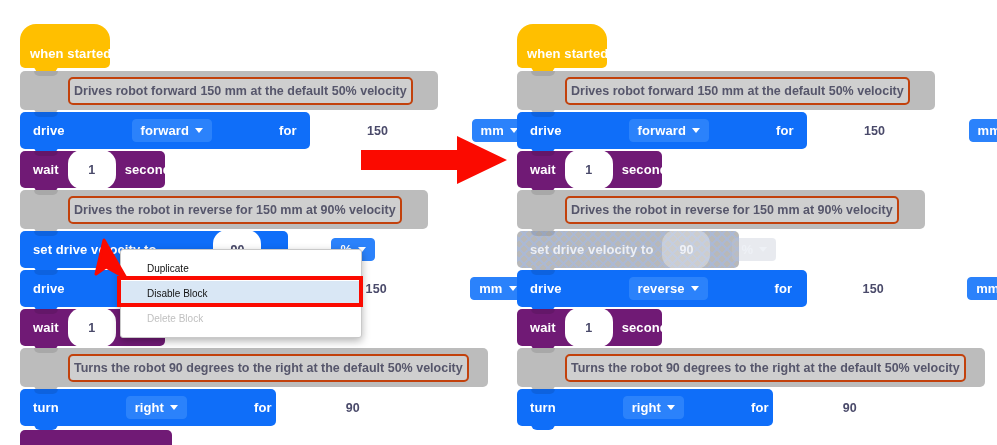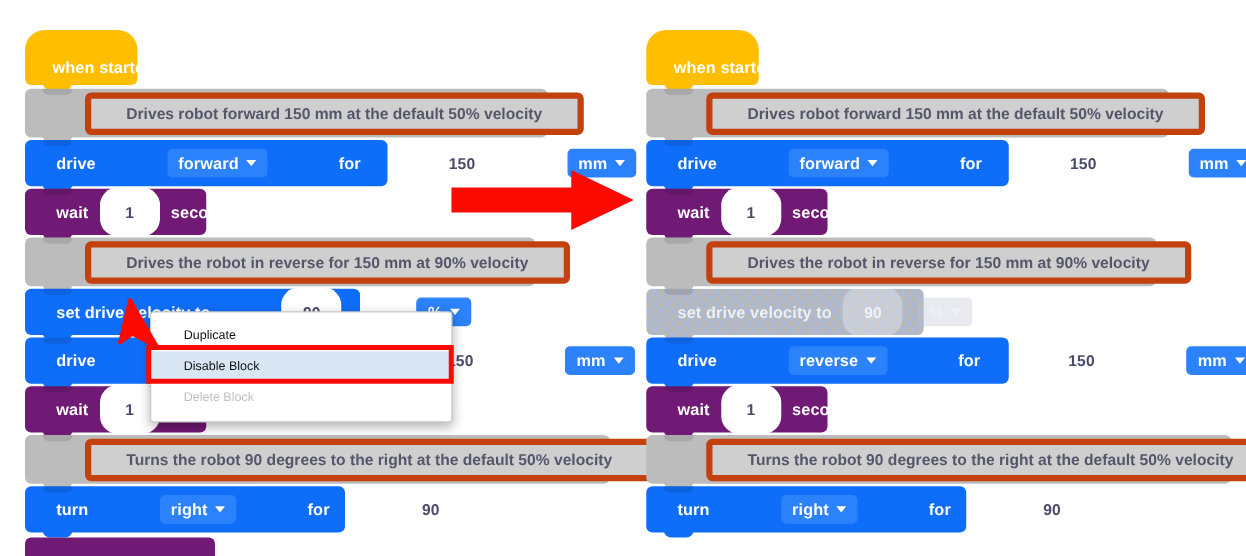--- a/index.html
+++ b/index.html
@@ -16,21 +16,21 @@
   .blk{
     position:absolute;
     box-sizing:border-box;
     border-radius:5px;
     display:flex;
     align-items:center;
     color:#ffffff;
     font-size:13px;
     font-weight:bold;
     white-space:nowrap;
-    padding:0 22px;
+    padding:0 10px;
     letter-spacing:.1px;
   }
   .blk.hat{
     border-radius:16px 16px 5px 5px;
   }
   
   .notch{
     position:absolute;
     left:14px;
     bottom:-4px;
@@ -52,21 +52,21 @@
   .c-grey{background:#bcbcbc;}
 
   
   .dd{
     display:inline-flex;align-items:center;gap:6px;
     background:#2b82fb;
     border:1px solid #2b82fb;
     border-radius:4px;
     padding:3px 8px;
     color:#fff;font-size:13px;font-weight:bold;
-    margin:0 6px;
+    margin:0 16px;
     justify-content:flex-end;
   }
   .dd .car{
     width:0;height:0;
     border-left:4.5px solid transparent;
     border-right:4.5px solid transparent;
     border-top:5px solid #ffffff;
     display:inline-block;
   }
   .oval{
@@ -92,26 +92,26 @@
   .cmt{
     position:absolute;
     box-sizing:border-box;
     background:#bcbcbc;
     border-radius:5px;
     display:flex;align-items:center;
     padding-left:48px;
   }
   .cmt-box{
     background:#cfcfcf;
-    border:5px solid #c2410c;
+    border:2px solid #c2410c;
     border-radius:5px;
     color:#56566b;
     font-size:12.5px;
     font-weight:bold;
-    padding:5px 28px;
+    padding:5px 4px;
     white-space:nowrap;
     margin-right:6px;
   }
 
   
   .disabled{
     background-color:#b8b8b8;
     background-image:
       repeating-linear-gradient(45deg, rgba(170,185,215,.85) 0 2px, rgba(0,0,0,0) 2px 7px),
       repeating-linear-gradient(-45deg, rgba(170,185,215,.85) 0 2px, rgba(0,0,0,0) 2px 7px);

